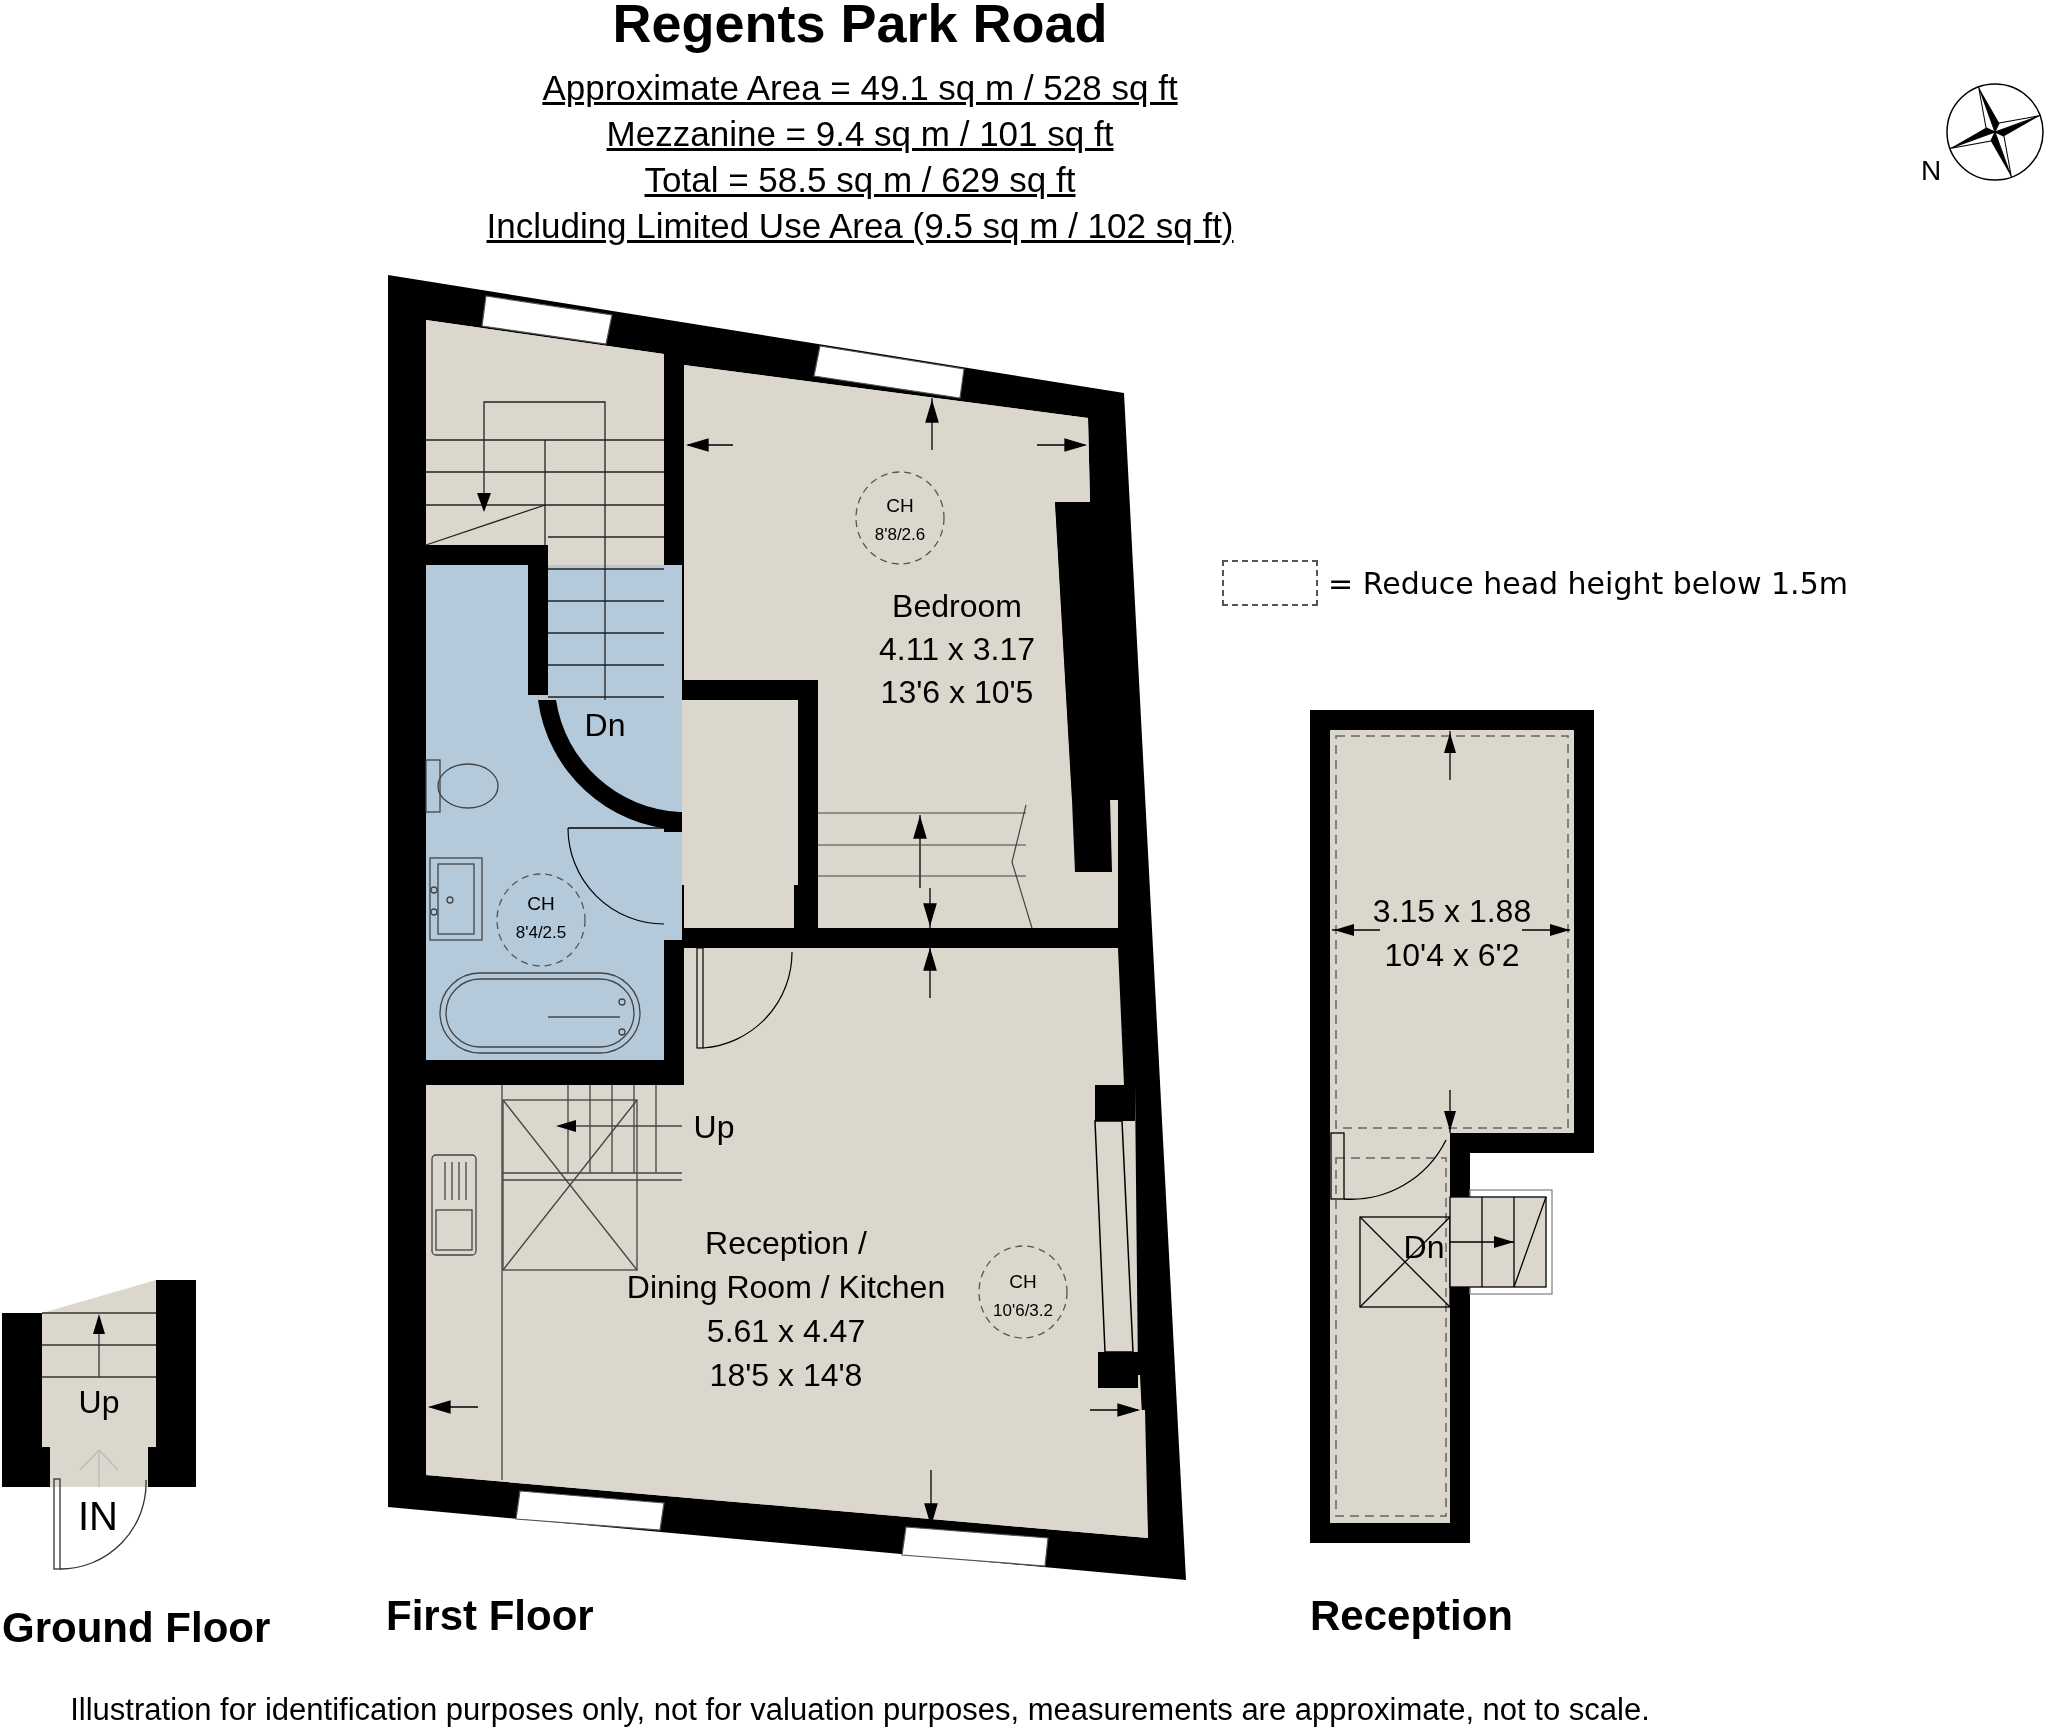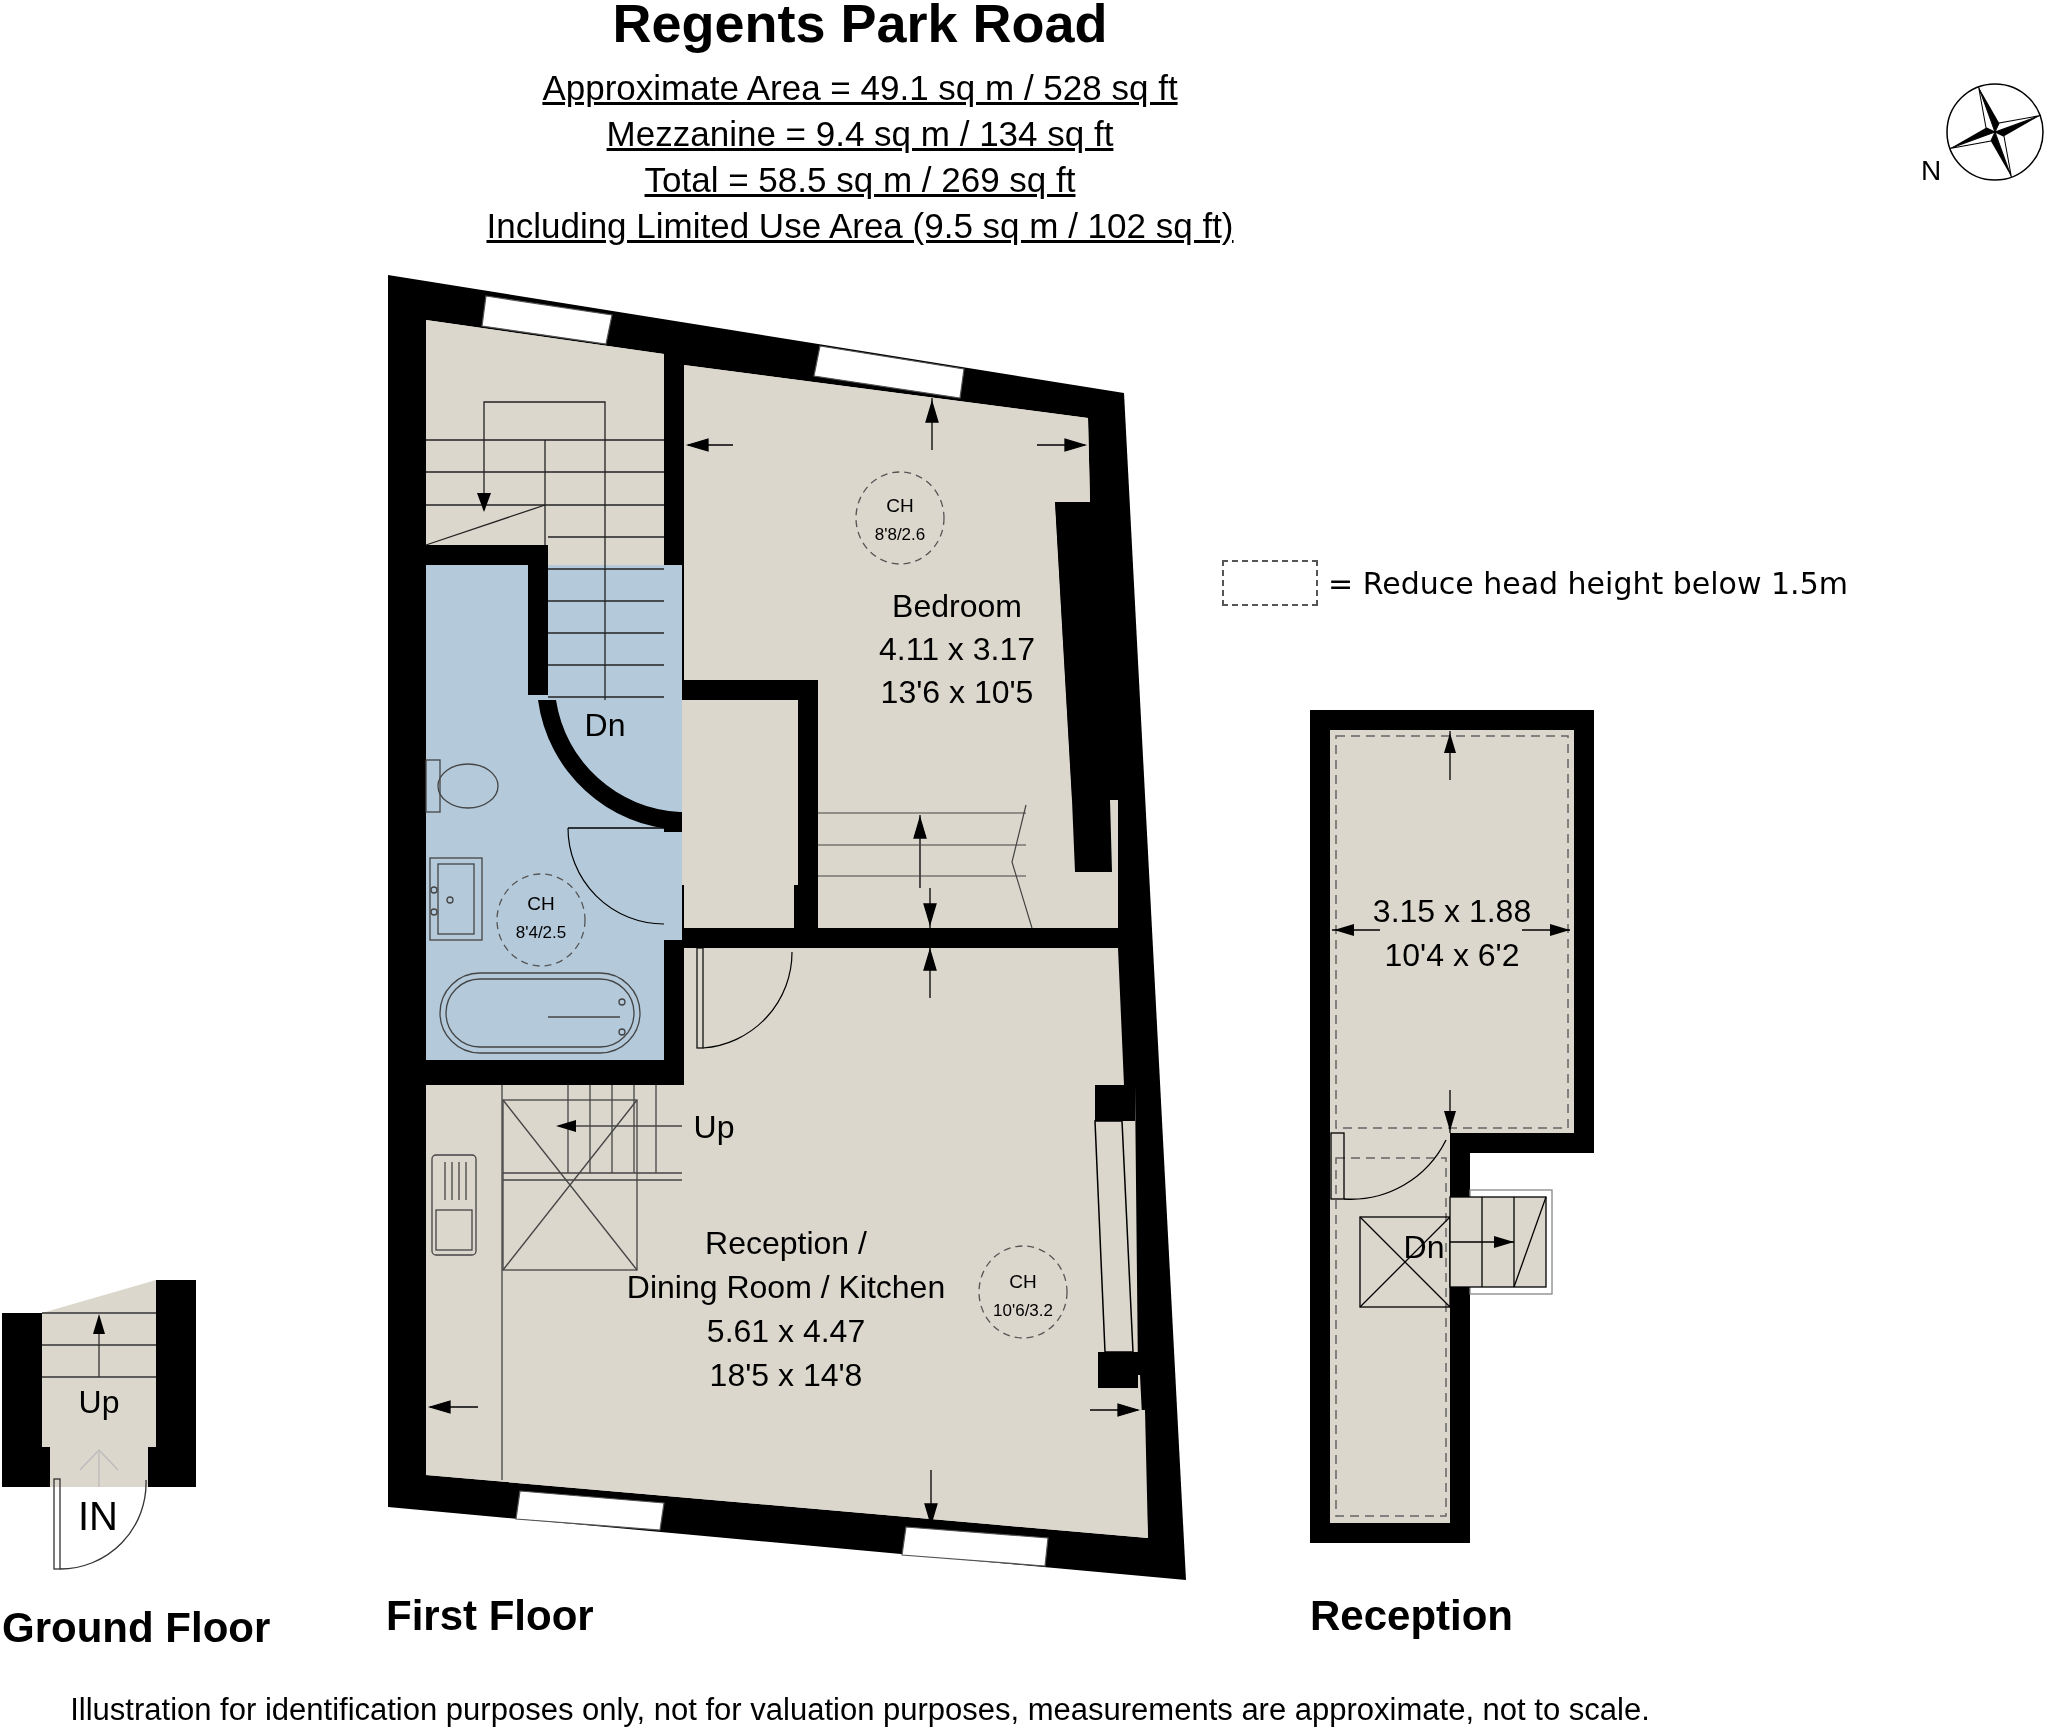--- a/index.html
+++ b/index.html
@@ -15,22 +15,22 @@
   .legend-text { font-family:"DejaVu Sans", sans-serif; font-size:30px; }
   .compass { position:absolute; left:1915px; top:80px; }
   svg.plan { position:absolute; left:0; top:0; }
   .room-text { font-family:"Liberation Sans", sans-serif; text-anchor:middle; }
 </style>
 </head>
 <body>
 
 <div class="hdr title">Regents Park Road</div>
 <div class="hdr line l1">Approximate Area = 49.1 sq m / 528 sq ft</div>
-<div class="hdr line l2">Mezzanine = 9.4 sq m / 134 sq ft</div>
-<div class="hdr line l3">Total = 58.5 sq m / 269 sq ft</div>
+<div class="hdr line l2">Mezzanine = 9.4 sq m / 101 sq ft</div>
+<div class="hdr line l3">Total = 58.5 sq m / 629 sq ft</div>
 <div class="hdr line l4">Including Limited Use Area (9.5 sq m / 102 sq ft)</div>
 
 <div class="compass">
   <svg width="130" height="110" viewBox="0 0 130 110">
     <circle cx="80" cy="52" r="48" fill="none" stroke="#000" stroke-width="1.5"></circle>
     <g transform="translate(80,52) rotate(-20)">
       <polygon points="0,-48 7,-7 0,0" fill="#000"></polygon>
       <polygon points="0,-48 -7,-7 0,0" fill="#fff" stroke="#000" stroke-width="1"></polygon>
       <polygon points="48,0 7,7 0,0" fill="#000"></polygon>
       <polygon points="48,0 7,-7 0,0" fill="#fff" stroke="#000" stroke-width="1"></polygon>

